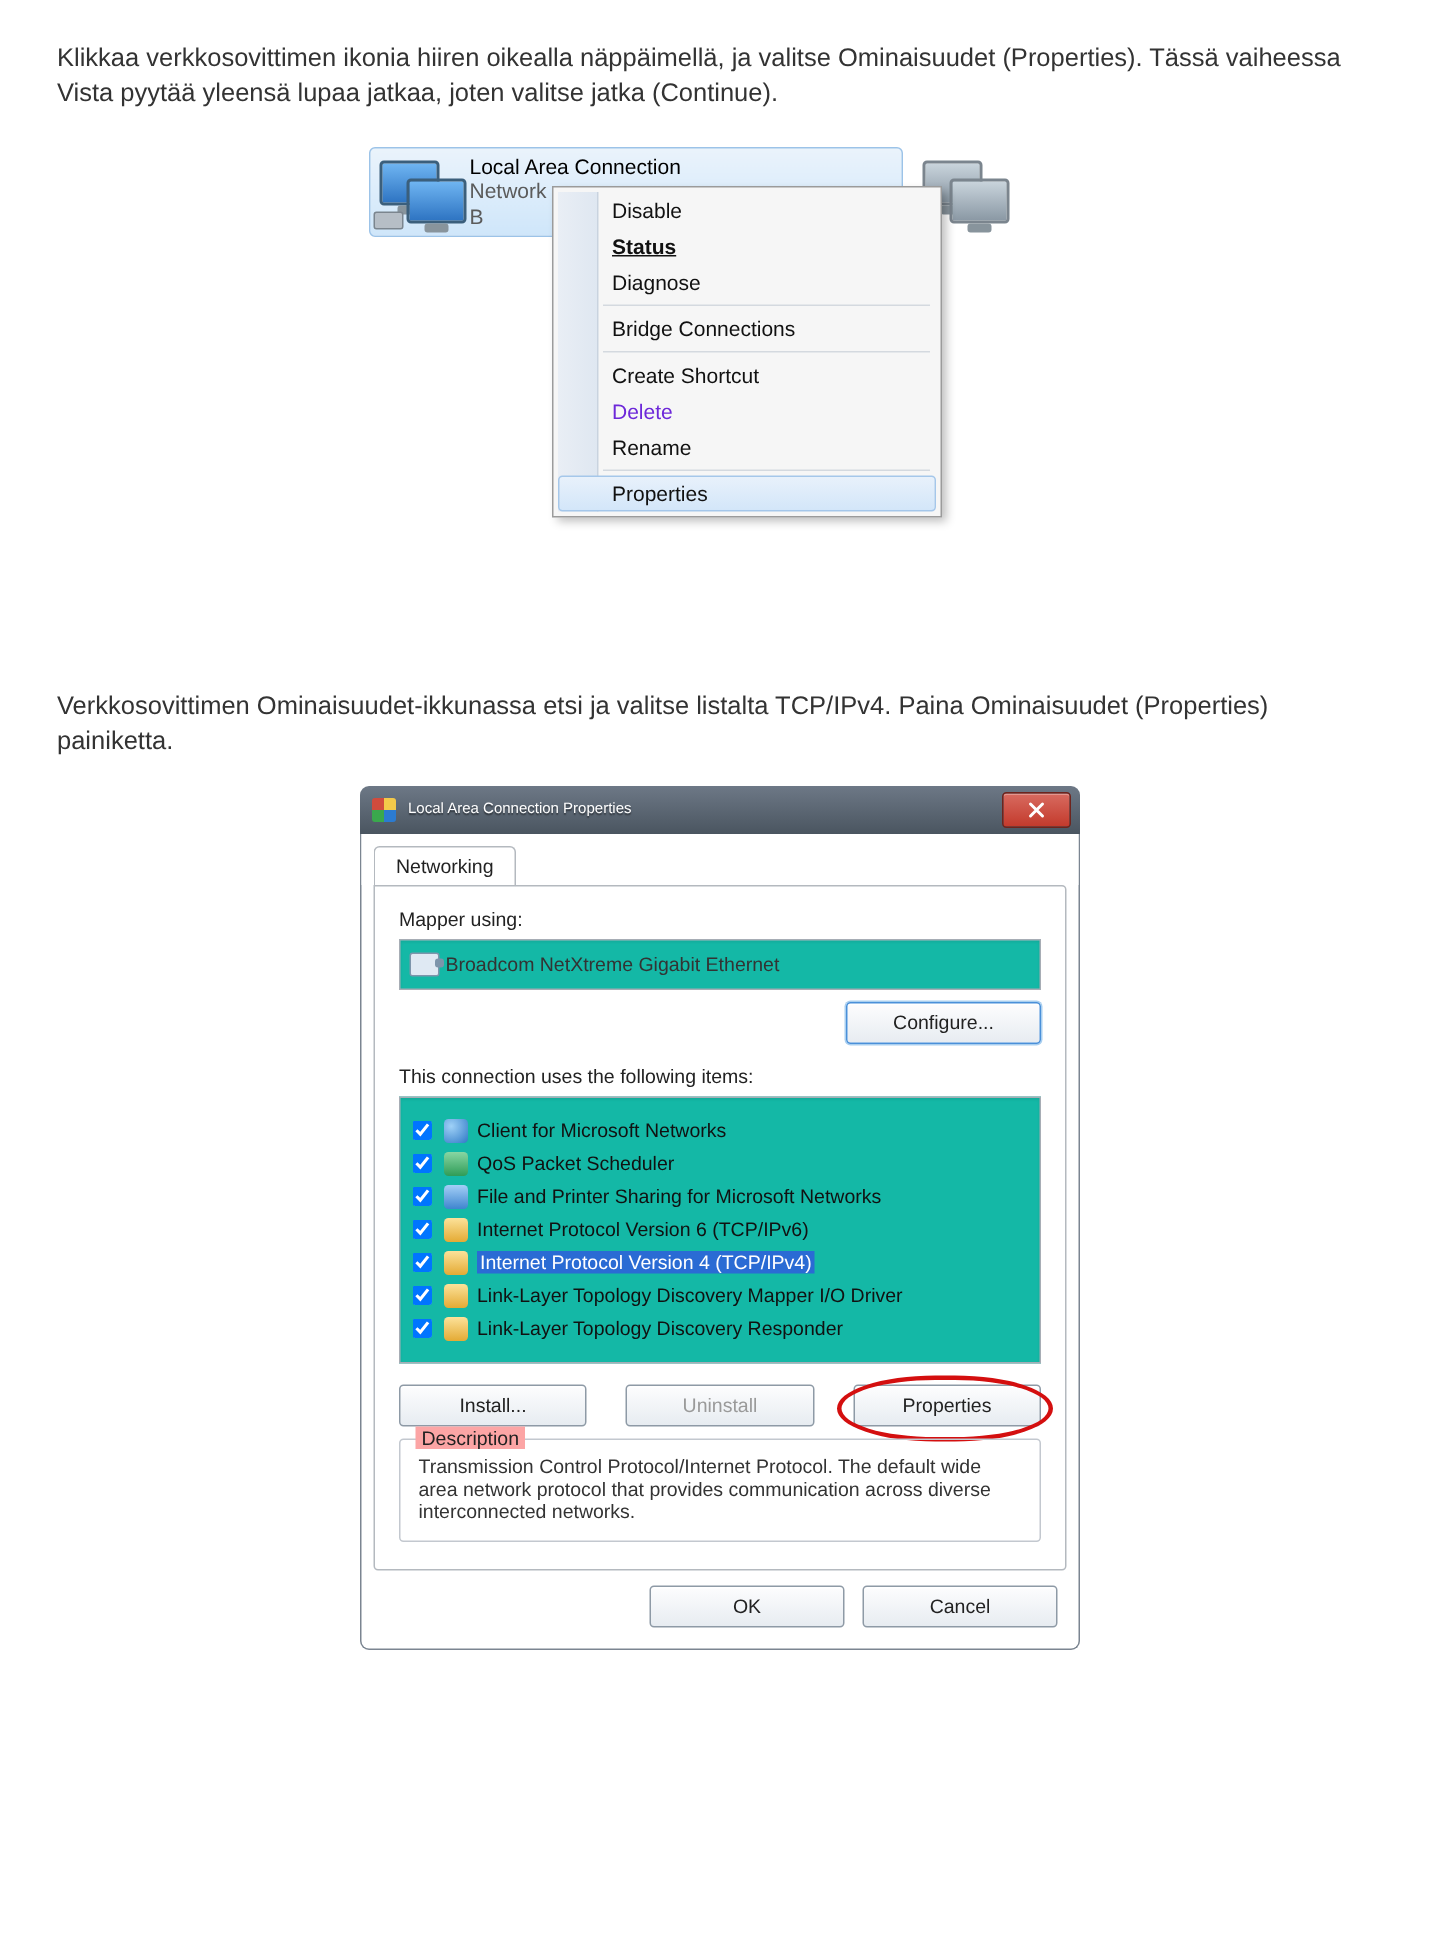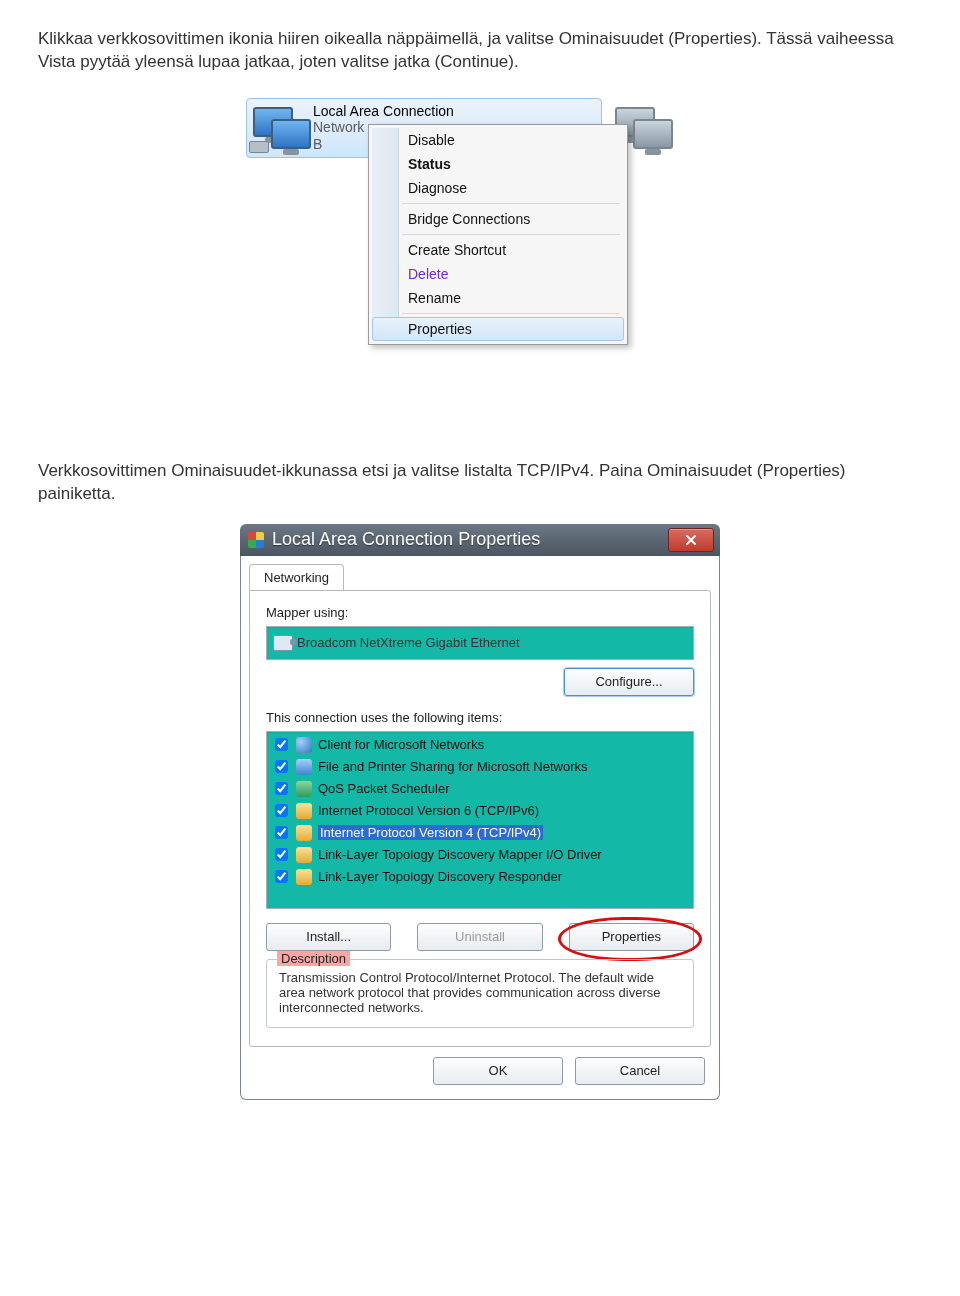--- a/index.html
+++ b/index.html
@@ -84,21 +84,21 @@
     background: linear-gradient(to right,#e9eef5,#dfe7f1);
     border-right:1px solid #c9d3df;
   }
   .mi {
     position: relative;
     padding: 4px 10px 4px 36px;
     color:#111;
     cursor: default;
   }
   .mi.disabled { color:#6d28d9; }
-  .mi.bold { font-weight: bold; }
+  .mi.bold { font-weight: bold; text-decoration: underline; }
   .sep {
     height:1px; background:#d4d9df; margin:3px 4px 3px 30px;
   }
   .mi.hover {
     background: linear-gradient(#e8f1fb,#d3e6f9);
     border: 1px solid #a5c7ea;
     border-radius: 3px;
     padding: 3px 9px 3px 35px;
   }
 
@@ -111,21 +111,21 @@
     position: relative;
   }
   .titlebar {
     height: 32px;
     background: linear-gradient(#6d7886,#4a5560);
     border-radius: 6px 6px 0 0;
     display:flex; align-items:center; justify-content:space-between;
     padding: 0 6px 0 8px;
     color:#fff;
   }
-  .titlebar .ttl { display:flex; align-items:center; gap:8px; font-size:18px; text-shadow:0 1px 1px rgba(0,0,0,.5);}
+  .titlebar .ttl { display:flex; align-items:center; gap:8px; font-size:10px; text-shadow:0 1px 1px rgba(0,0,0,.5);}
   .shield {
     width:16px; height:16px; background:
       conic-gradient(#f3c94a 0 25%, #2b7bd1 0 50%, #3aa84d 0 75%, #d14b3d 0 100%);
     border-radius:2px;
   }
   .closebtn {
     width: 44px; height: 22px;
     background: linear-gradient(#d86b60,#c33a2c);
     border: 1px solid #6e241d;
     border-radius: 3px;
@@ -184,20 +184,21 @@
   .btn.primary { border-color:#4a90d9; box-shadow: 0 0 0 1px #a9cff0, inset 0 1px 0 #fff; }
   .btn.disabled { color:#9a9a9a; }
   .listbox {
     flex-direction:column;
     align-items:stretch;
     padding:4px 2px;
     height:168px;
     box-shadow: inset 0 1px 2px rgba(0,0,0,.08);
     overflow:hidden;
     margin-bottom:14px;
+    justify-content:center;
   }
   .li {
     display:flex; align-items:center; gap:6px;
     padding:1px 4px;
     color:#111;
   }
   .li input[type=checkbox]{ margin:0 2px 0 2px; }
   .li .ico { width:16px; height:16px; display:inline-block; }
   .ico-client { background: radial-gradient(circle at 30% 30%,#9fd1f7,#2f79c6); border-radius:3px; }
   .ico-qos { background: linear-gradient(#88d6a3,#2f9c57); border-radius:3px; }
@@ -301,27 +302,27 @@
       </div>
       <div class="label">This connection uses the following items:</div>
       <div class="listbox">
         <div class="li">
             <input type="checkbox" checked="" style="">
             <span class="ico ico-client"></span>
             <span class="txt">Client for Microsoft Networks</span>
           </div>
         <div class="li">
             <input type="checkbox" checked="" style="">
+            <span class="ico ico-qos"></span>
+            <span class="txt">QoS Packet Scheduler</span>
+          </div>
+        <div class="li">
+            <input type="checkbox" checked="" style="">
             <span class="ico ico-file"></span>
             <span class="txt">File and Printer Sharing for Microsoft Networks</span>
-          </div>
-        <div class="li">
-            <input type="checkbox" checked="" style="">
-            <span class="ico ico-qos"></span>
-            <span class="txt">QoS Packet Scheduler</span>
           </div>
         <div class="li">
             <input type="checkbox" checked="" style="">
             <span class="ico ico-proto"></span>
             <span class="txt">Internet Protocol Version 6 (TCP/IPv6)</span>
           </div>
         <div class="li selected">
             <input type="checkbox" checked="" style="">
             <span class="ico ico-proto"></span>
             <span class="txt">Internet Protocol Version 4 (TCP/IPv4)</span>

